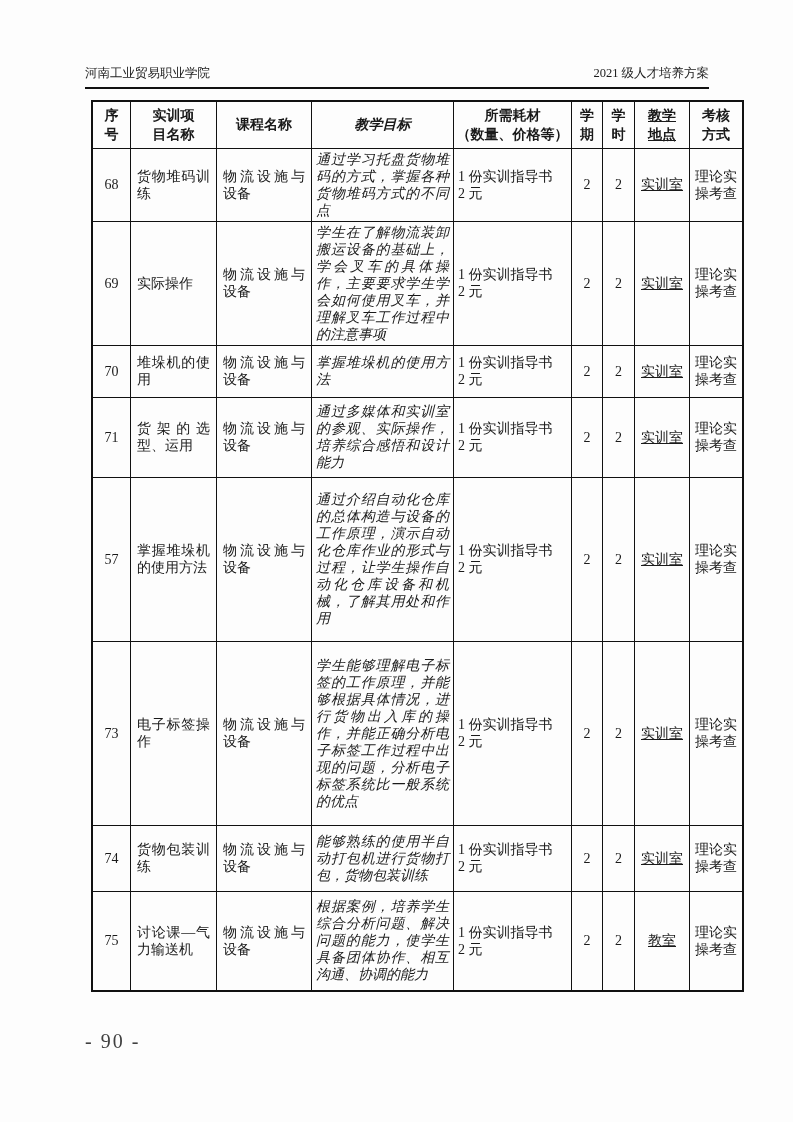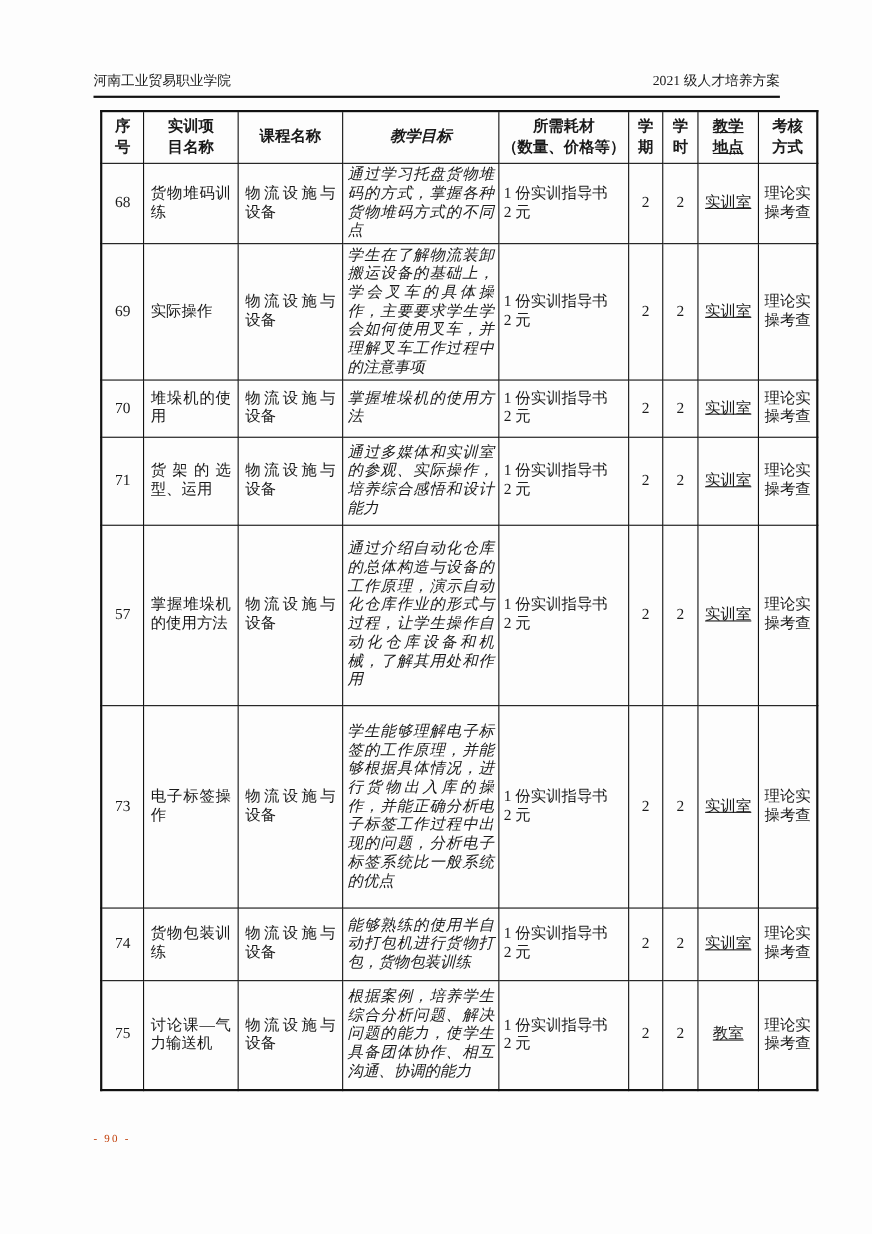--- a/index.html
+++ b/index.html
@@ -86,23 +86,23 @@
   td.cell-materials {
     text-align: left;
     white-space: pre-line;
     padding: 2px 4px;
   }
   td.cell-no, td.cell-semester, td.cell-hours { padding: 2px 1px; font-family: Liberation Serif, serif; }
   .page-footer {
     position: absolute;
     top: 1030px;
     left: 85px;
-    font-size: 10px;
+    font-size: 20px;
     letter-spacing: 2px;
-    color: #c2410c;
+    color: #404040;
   }
 </style>
 </head>
 <body>
 
 <div class="page">
 
   <div class="page-header">
     <span>河南工业贸易职业学院</span>
     <span>2021 级人才培养方案</span>

